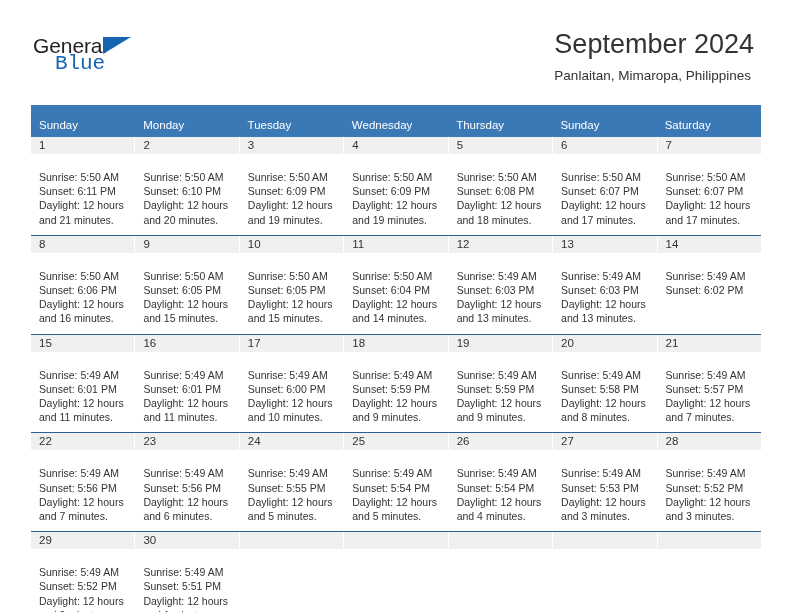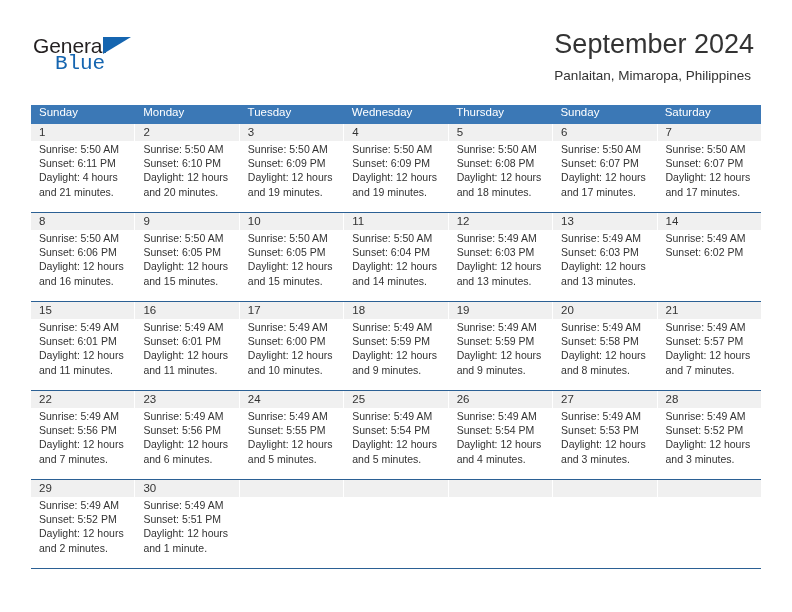--- a/index.html
+++ b/index.html
@@ -87,21 +87,21 @@
     width: 730px;
   }
 
   .weekday-row {
     display: flex;
     background: #3b78b6;
   }
   .weekday-cell {
     flex: 1 1 0;
     box-sizing: border-box;
-    padding: 0 0 4px 8px;
+    padding: 13px 0 4px 8px;
     font-size: 11.5px;
     color: #ffffff;
     line-height: 15px;
     white-space: nowrap;
   }
 
   .week-row {
     display: flex;
     border-bottom: 1px solid #2b6094;
     box-sizing: border-box;
@@ -129,21 +129,21 @@
     box-sizing: border-box;
     font-size: 11.5px;
     color: #333333;
     line-height: 15px;
   }
   .day-cell.empty .day-number-band {
     background: #f0f0f0;
   }
 
   .day-info {
-    padding: 1px 6px 8px 8px;
+    padding: 16px 6px 8px 8px;
     font-size: 10.5px;
     line-height: 14.2px;
     color: #333333;
   }
   .day-info div {
     white-space: nowrap;
   }
   .day-info .daylight-line {
     white-space: normal;
   }
@@ -176,21 +176,21 @@
       <div class="weekday-cell">Sunday</div>
       <div class="weekday-cell">Saturday</div>
     </div>
   <div id="weeks-container">
       <div class="week-row">
         <div class="day-cell">
           <div class="day-number-band">1</div>
           <div class="day-info">
             <div>Sunrise: 5:50 AM</div>
             <div>Sunset: 6:11 PM</div>
-            <div class="daylight-line">Daylight: 4 hours and 21 minutes.</div>
+            <div class="daylight-line">Daylight: 12 hours and 21 minutes.</div>
           </div>
         </div>
         <div class="day-cell">
           <div class="day-number-band">2</div>
           <div class="day-info">
             <div>Sunrise: 5:50 AM</div>
             <div>Sunset: 6:10 PM</div>
             <div class="daylight-line">Daylight: 12 hours and 20 minutes.</div>
           </div>
         </div>

